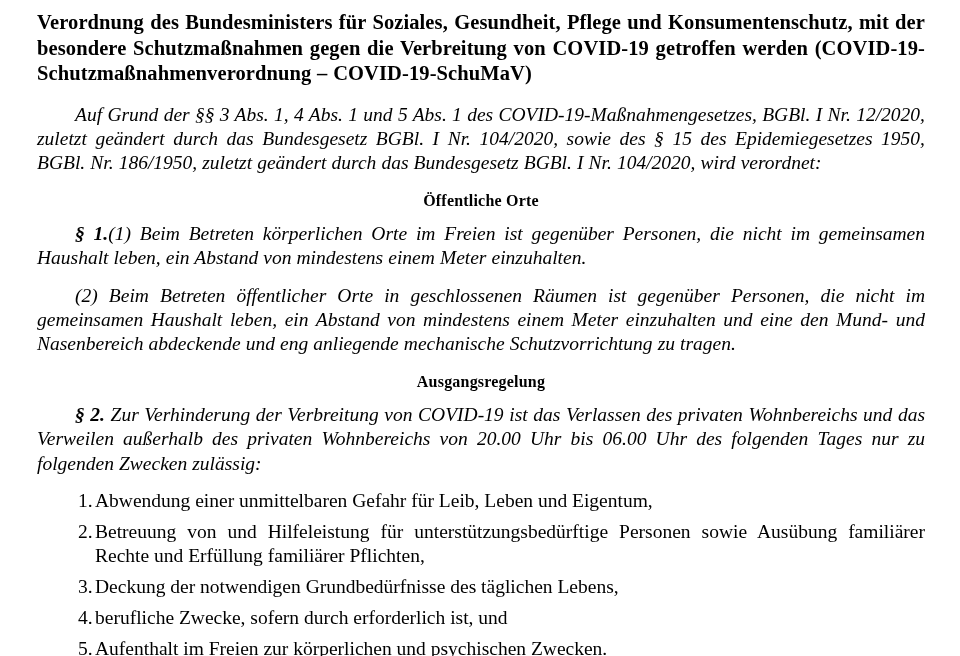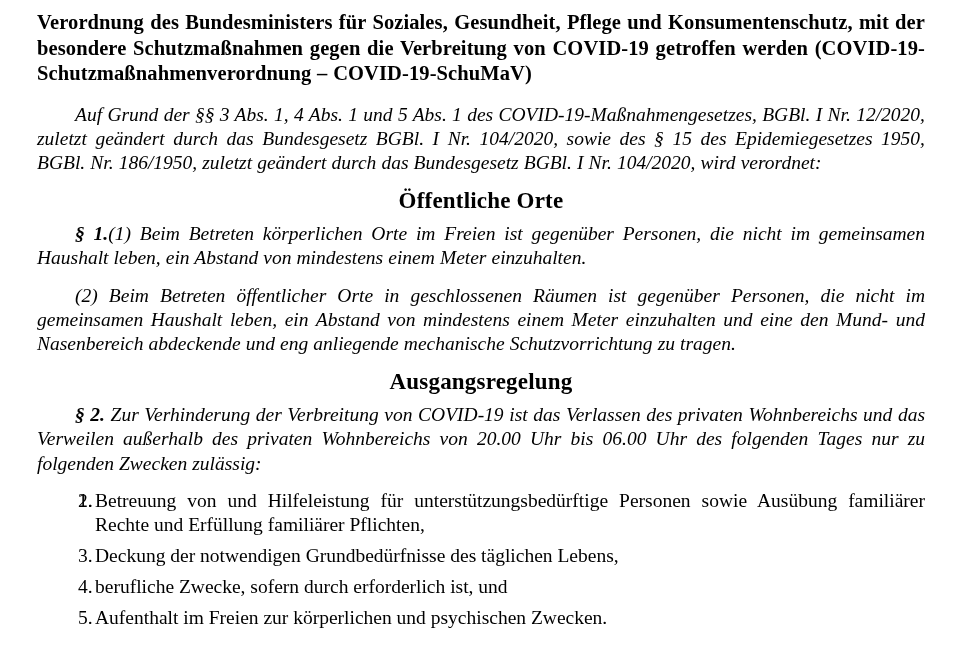--- a/index.html
+++ b/index.html
@@ -55,21 +55,21 @@
     font-style: italic;
   }
   p.para.tight {
   }
   p.para b {
     font-weight: bold;
   }
 
   
   h2.section-heading {
-    font-size: 23px;
+    font-size: 16px;
     font-weight: bold;
     line-height: 24px;
     text-align: center;
     margin: 4px 0 9px 0;
     padding: 0;
     letter-spacing: 0.2px;
   }
   h2.section-heading.spaced-top {
     margin-top: 5px;
   }
@@ -121,20 +121,21 @@
 
     <h2 class="section-heading spaced-top">Ausgangsregelung</h2>
 
     <p class="para tight">
       <b>§ 2.</b><span> Zur Verhinderung der Verbreitung von COVID-19 ist das Verlassen des privaten Wohnbereichs und das Verweilen außerhalb des privaten Wohnbereichs von 20.00 Uhr bis 06.00 Uhr des folgenden Tages nur zu folgenden Zwecken zulässig:</span>
     </p>
 
     <ol class="num-list">
       <li>
         <span class="li-num">1.</span>
+        <span>Abwendung einer unmittelbaren Gefahr für Leib, Leben und Eigentum,</span>
       </li>
       <li>
         <span class="li-num">2.</span>
         <span>Betreuung von und Hilfeleistung für unterstützungsbedürftige Personen sowie Ausübung familiärer Rechte und Erfüllung familiärer Pflichten,</span>
       </li>
       <li>
         <span class="li-num">3.</span>
         <span>Deckung der notwendigen Grundbedürfnisse des täglichen Lebens,</span>
       </li>
       <li>

